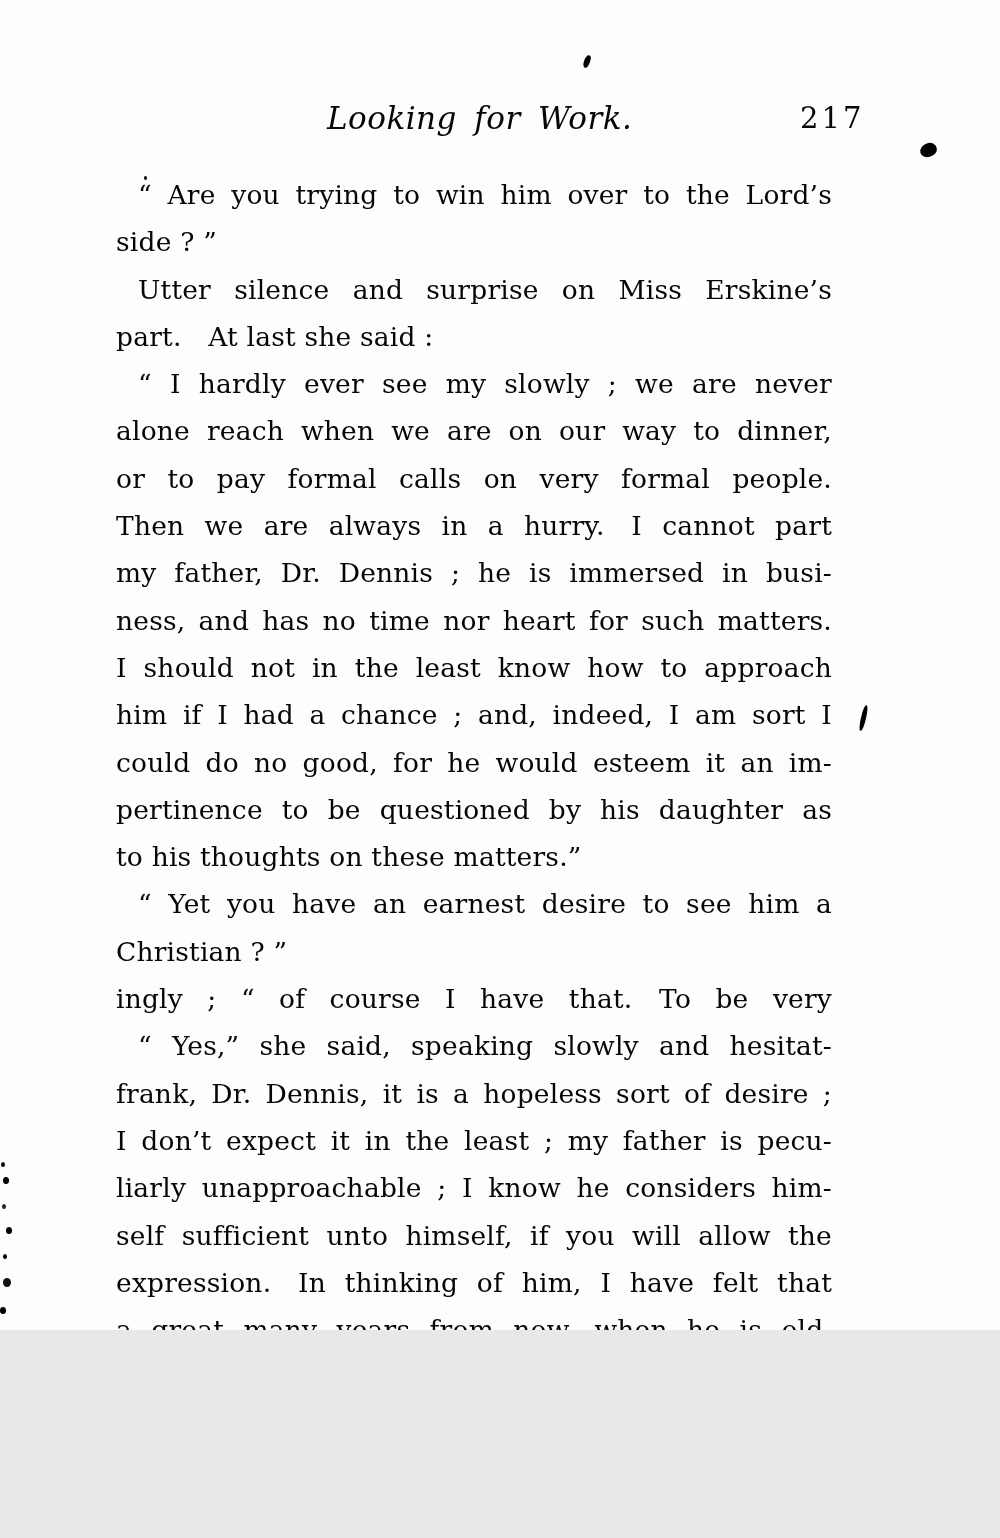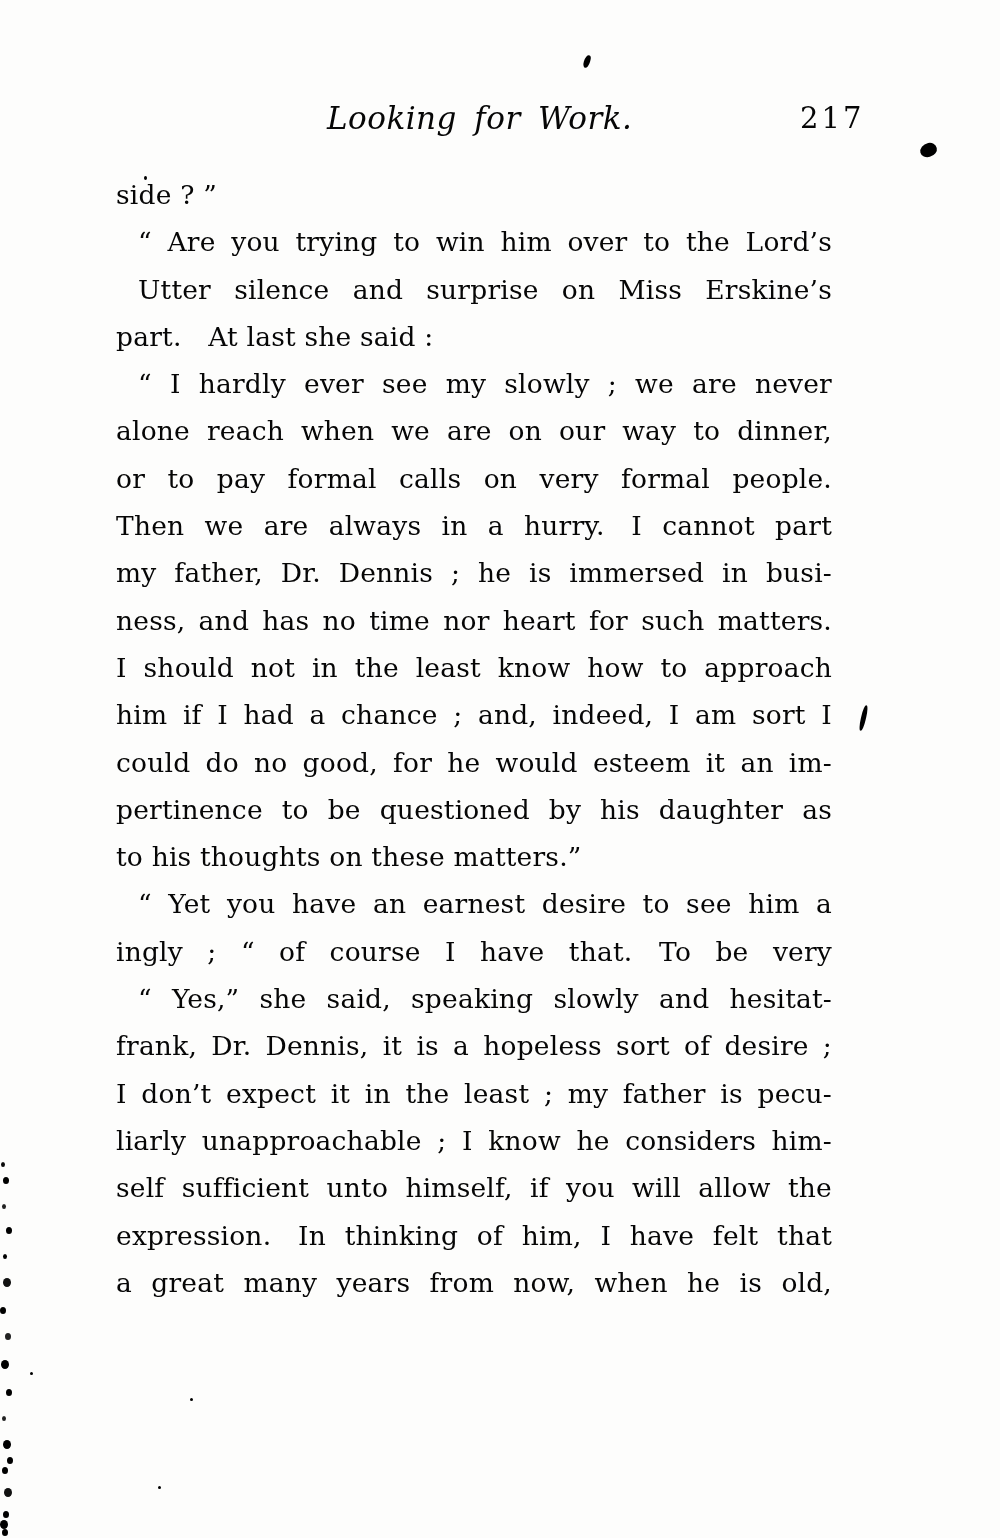--- a/index.html
+++ b/index.html
@@ -1,18 +1,18 @@
 <!DOCTYPE html>
 <html><head>
 <meta charset="utf-8">
 <style>
   html,body{margin:0;padding:0;background:#e8e8e8;}
   .page{
     position:relative;
-    width:1000px;height:1538px;
+    width:1000px;height:1330px;
     background:#fdfdfc;
     font-family:"DejaVu Serif","Liberation Serif",serif;
     color:#060606;
     overflow:hidden;
     margin:0 auto;
   }
   
   .page-header{position:absolute;top:0;left:0;width:100%;height:150px;}
   .running-title{
     position:absolute;left:327px;top:98px;
@@ -77,22 +77,22 @@
 <div class="page">
 
   <div class="page-header">
     <span class="running-title">Looking for Work.</span>
     <span class="page-number">217</span>
   </div>
 
   <div class="text-block">
 
     <div class="para">
+      <div class="line first">“ Are you trying to win him over to the Lord’s</div>
       <div class="line last">side ? ”</div>
-      <div class="line first">“ Are you trying to win him over to the Lord’s</div>
     </div>
 
     <div class="para">
       <div class="line first">Utter silence and surprise on Miss Erskine’s</div>
       <div class="line last">part. At last she said :</div>
     </div>
 
     <div class="para">
       <div class="line first">“ I hardly ever see my slowly ; we are never</div>
       <div class="line">alone reach when we are on our way to dinner,</div>
@@ -102,20 +102,21 @@
       <div class="line">ness, and has no time nor heart for such matters.</div>
       <div class="line">I should not in the least know how to approach</div>
       <div class="line">him if I had a chance ; and, indeed, I am sort I</div>
       <div class="line">could do no good, for he would esteem it an im-</div>
       <div class="line">pertinence to be questioned by his daughter as</div>
       <div class="line last">to his thoughts on these matters.”</div>
     </div>
 
     <div class="para">
       <div class="line first">“ Yet you have an earnest desire to see him a</div>
+      <div class="line last">Christian ? ”</div>
     </div>
 
     <div class="para">
       <div class="line">ingly ; “ of course I have that. To be very</div>
       <div class="line first">“ Yes,” she said, speaking slowly and hesitat-</div>
       <div class="line">frank, Dr. Dennis, it is a hopeless sort of desire ;</div>
       <div class="line">I don’t expect it in the least ; my father is pecu-</div>
       <div class="line">liarly unapproachable ; I know he considers him-</div>
       <div class="line">self sufficient unto himself, if you will allow the</div>
       <div class="line">expression. In thinking of him, I have felt that</div>

